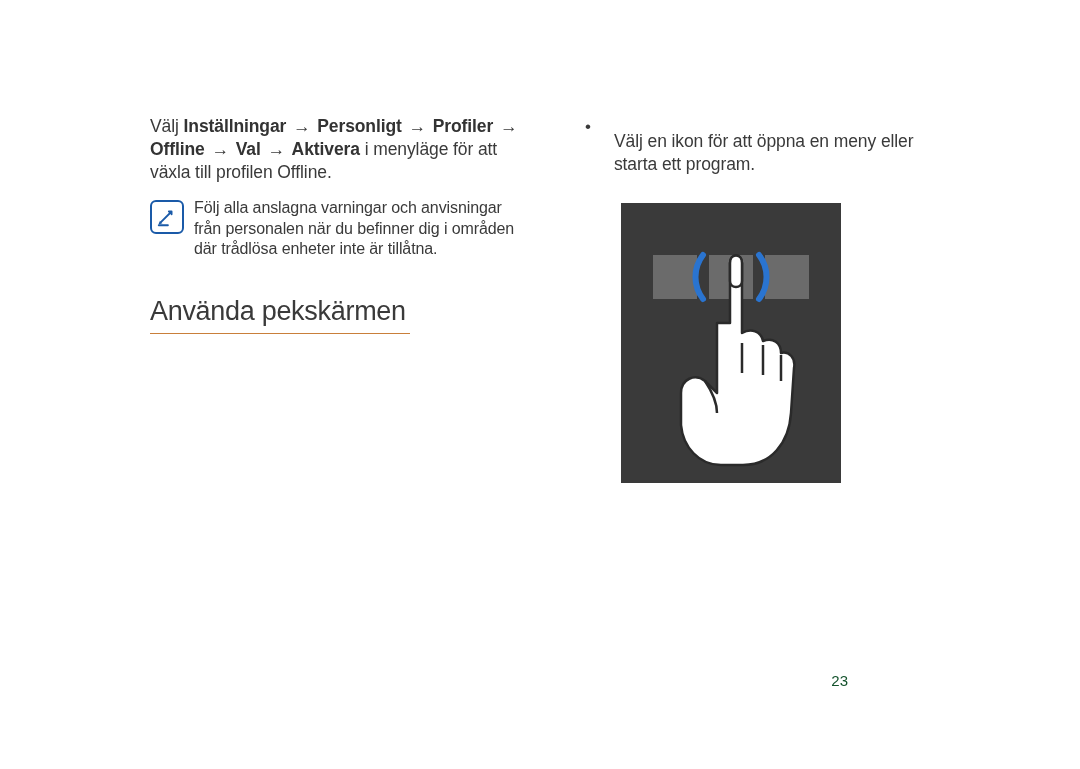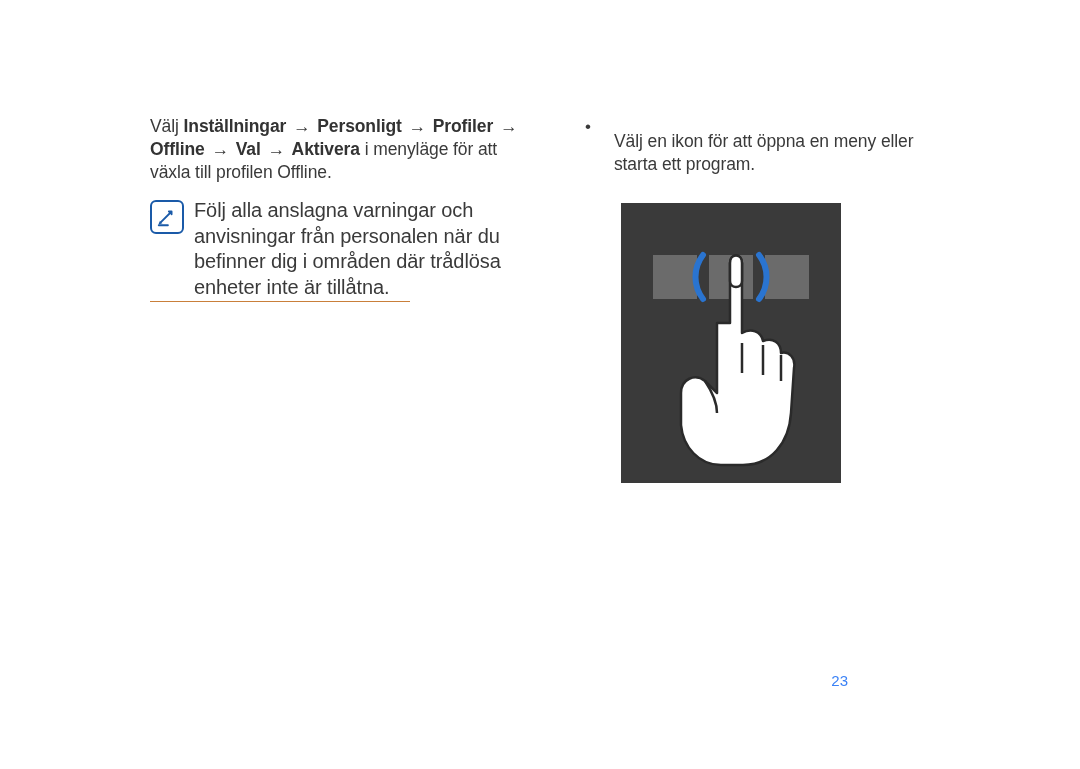--- a/index.html
+++ b/index.html
@@ -38,21 +38,21 @@
   .body-text .b { font-weight: 600; color:#333; }
   .arrow { display:inline-block; padding:0 2px; }
 
   .note-row {
     display: flex;
     align-items: flex-start;
     gap: 10px;
     margin-top: 14px;
   }
   .note-text {
-    font-size: 20px;
+    font-size: 16px;
     line-height: 1.28;
     letter-spacing: -0.1px;
   }
   .note-icon {
     flex: 0 0 34px;
     height: 34px;
     border: 2.5px solid #1a5aa8;
     border-radius: 6px;
     box-sizing: border-box;
     display: flex;
@@ -94,21 +94,21 @@
     height: 280px;
     background: #3a3a3a;
     position: relative;
   }
 
   .page-num {
     position: absolute;
     right: 125px;
     bottom: 80px;
     font-size: 15px;
-    color: #3b82f6;
+    color: #14532d;
   }
 </style>
 </head>
 <body>
 
 <div class="page">
 
   <div class="col col-left">
     <p class="body-text">
       <span>Välj </span><span class="b">Inställningar</span>
@@ -128,20 +128,21 @@
       <div class="note-icon">
         <svg width="22" height="22" viewBox="0 0 24 24">
           <path d="M4 19 L17 6 M17 6 L14 6 M17 6 L17 9" stroke="#1a5aa8" stroke-width="2" fill="none" stroke-linecap="round"></path>
           <path d="M4 19 L4 16 L7 19 Z" fill="#1a5aa8"></path>
           <path d="M3 21 L13 21" stroke="#1a5aa8" stroke-width="2" stroke-linecap="round"></path>
         </svg>
       </div>
       <div class="note-text">Följ alla anslagna varningar och anvisningar från personalen när du befinner dig i områden där trådlösa enheter inte är tillåtna.</div>
     </div>
 
+    <h2 class="h2">Använda pekskärmen</h2>
     <div class="rule"></div>
 
 
   </div>
 
   <div class="col col-right">
     <div class="bullet-row">
       <div class="bullet-dot">•</div>
       <p class="body-text" style="margin:15px">Välj en ikon för att öppna en meny eller starta ett program.</p>
     </div>

